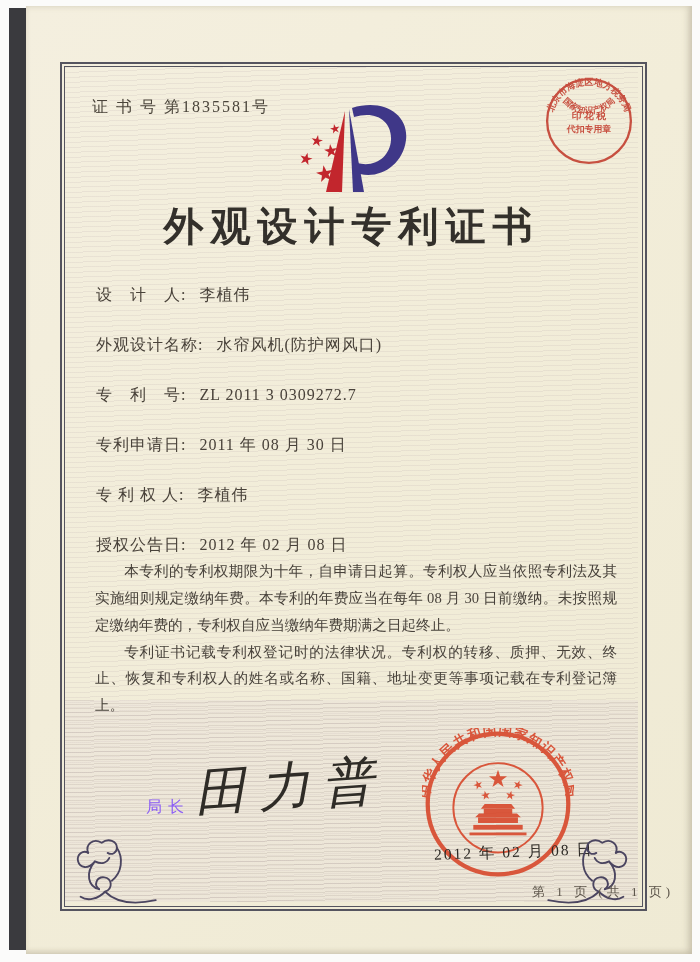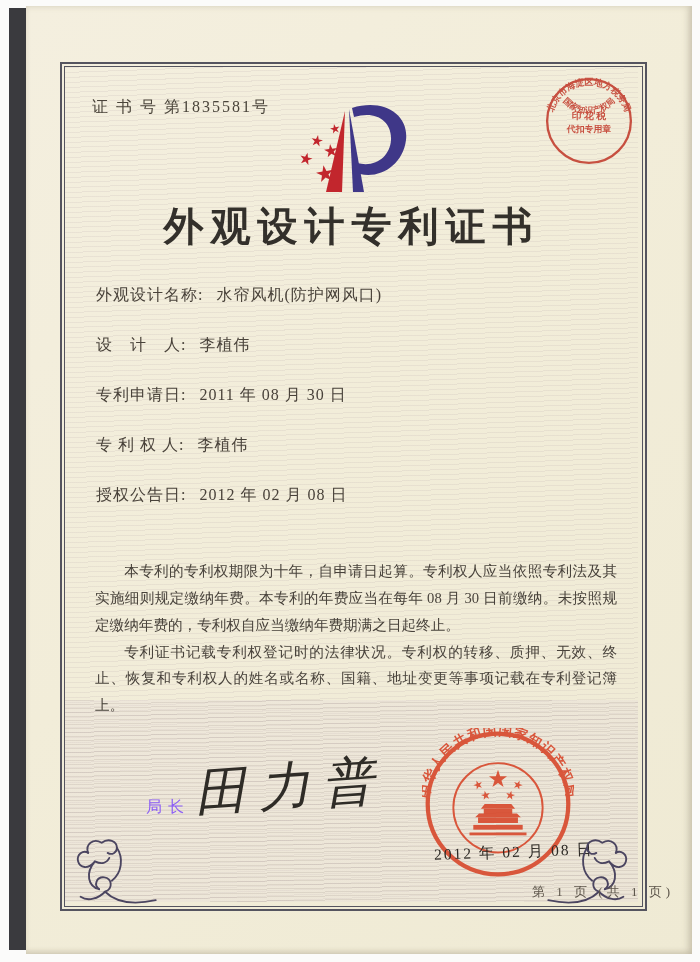--- a/index.html
+++ b/index.html
@@ -80,26 +80,30 @@
     <text x="0" y="12" text-anchor="middle" fill="#c23b2c" font-size="10" font-weight="700">代扣专用章</text>
     <text fill="#c23b2c" font-size="9.5" font-weight="700">
       <textPath href="#arcB" startOffset="50%" text-anchor="middle">国家知识产权局</textPath>
     </text>
   </svg>
 
   <div class="title">外观设计专利证书</div>
 
   <div class="fields">
     <div class="field-row">
+      <span class="lbl">设　计　人:</span>
+      <span class="val">李植伟</span>
+    </div>
+    <div class="field-row">
       <span class="lbl">外观设计名称:</span>
       <span class="val">水帘风机(防护网风口)</span>
     </div>
     <div class="field-row">
-      <span class="lbl">设　计　人:</span>
-      <span class="val">李植伟</span>
+      <span class="lbl">专　利　号:</span>
+      <span class="val">ZL 2011 3 0309272.7</span>
     </div>
     <div class="field-row">
       <span class="lbl">专利申请日:</span>
       <span class="val">2011 年 08 月 30 日</span>
     </div>
     <div class="field-row">
       <span class="lbl">专 利 权 人:</span>
       <span class="val">李植伟</span>
     </div>
     <div class="field-row">

